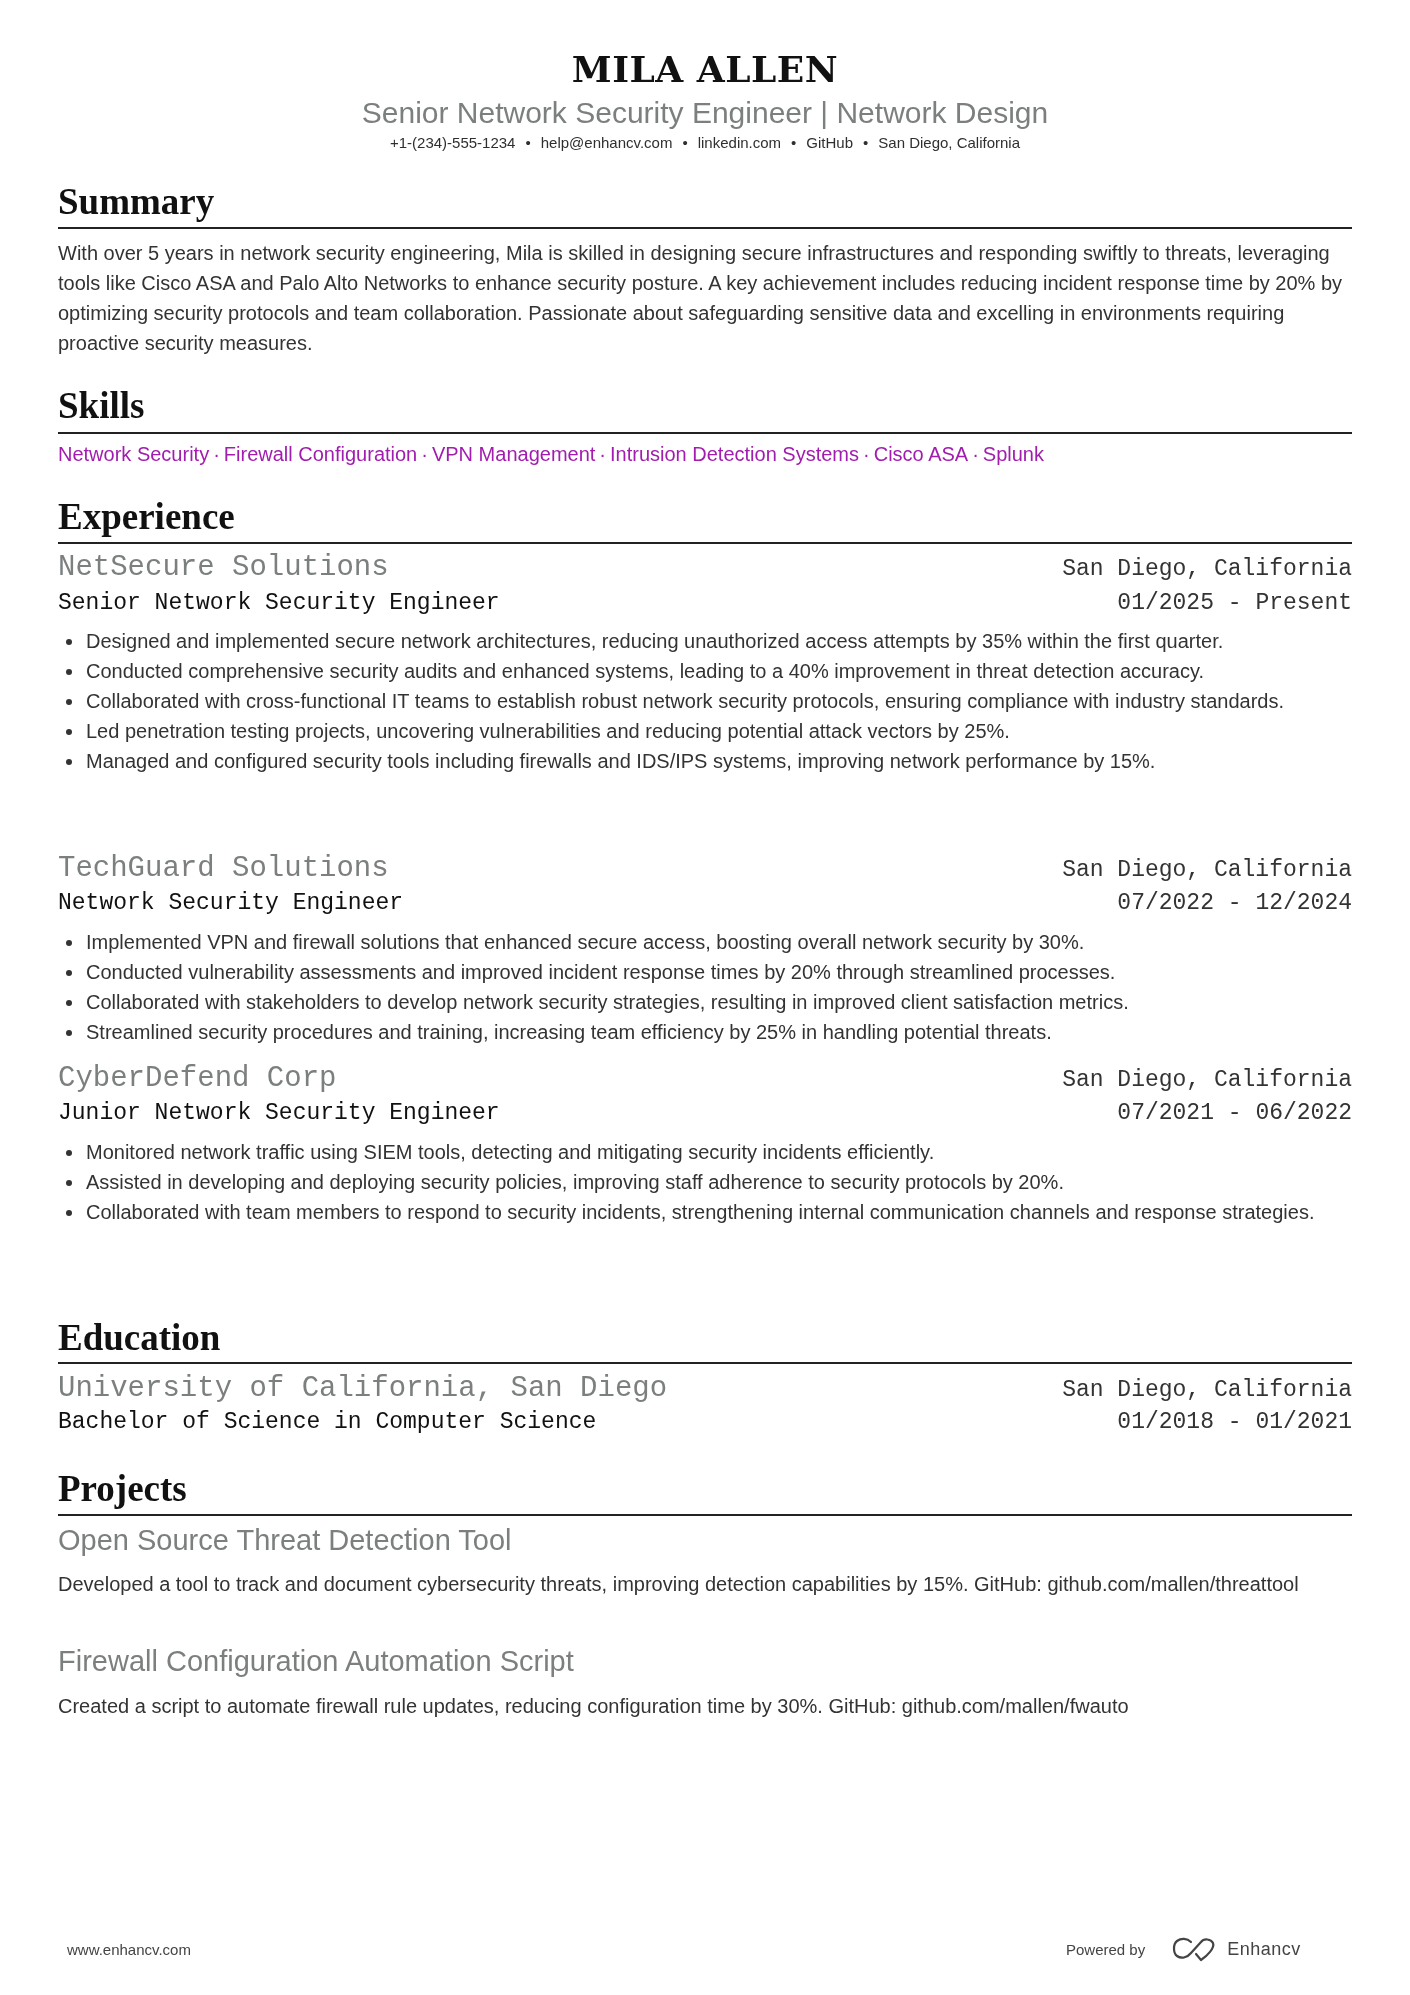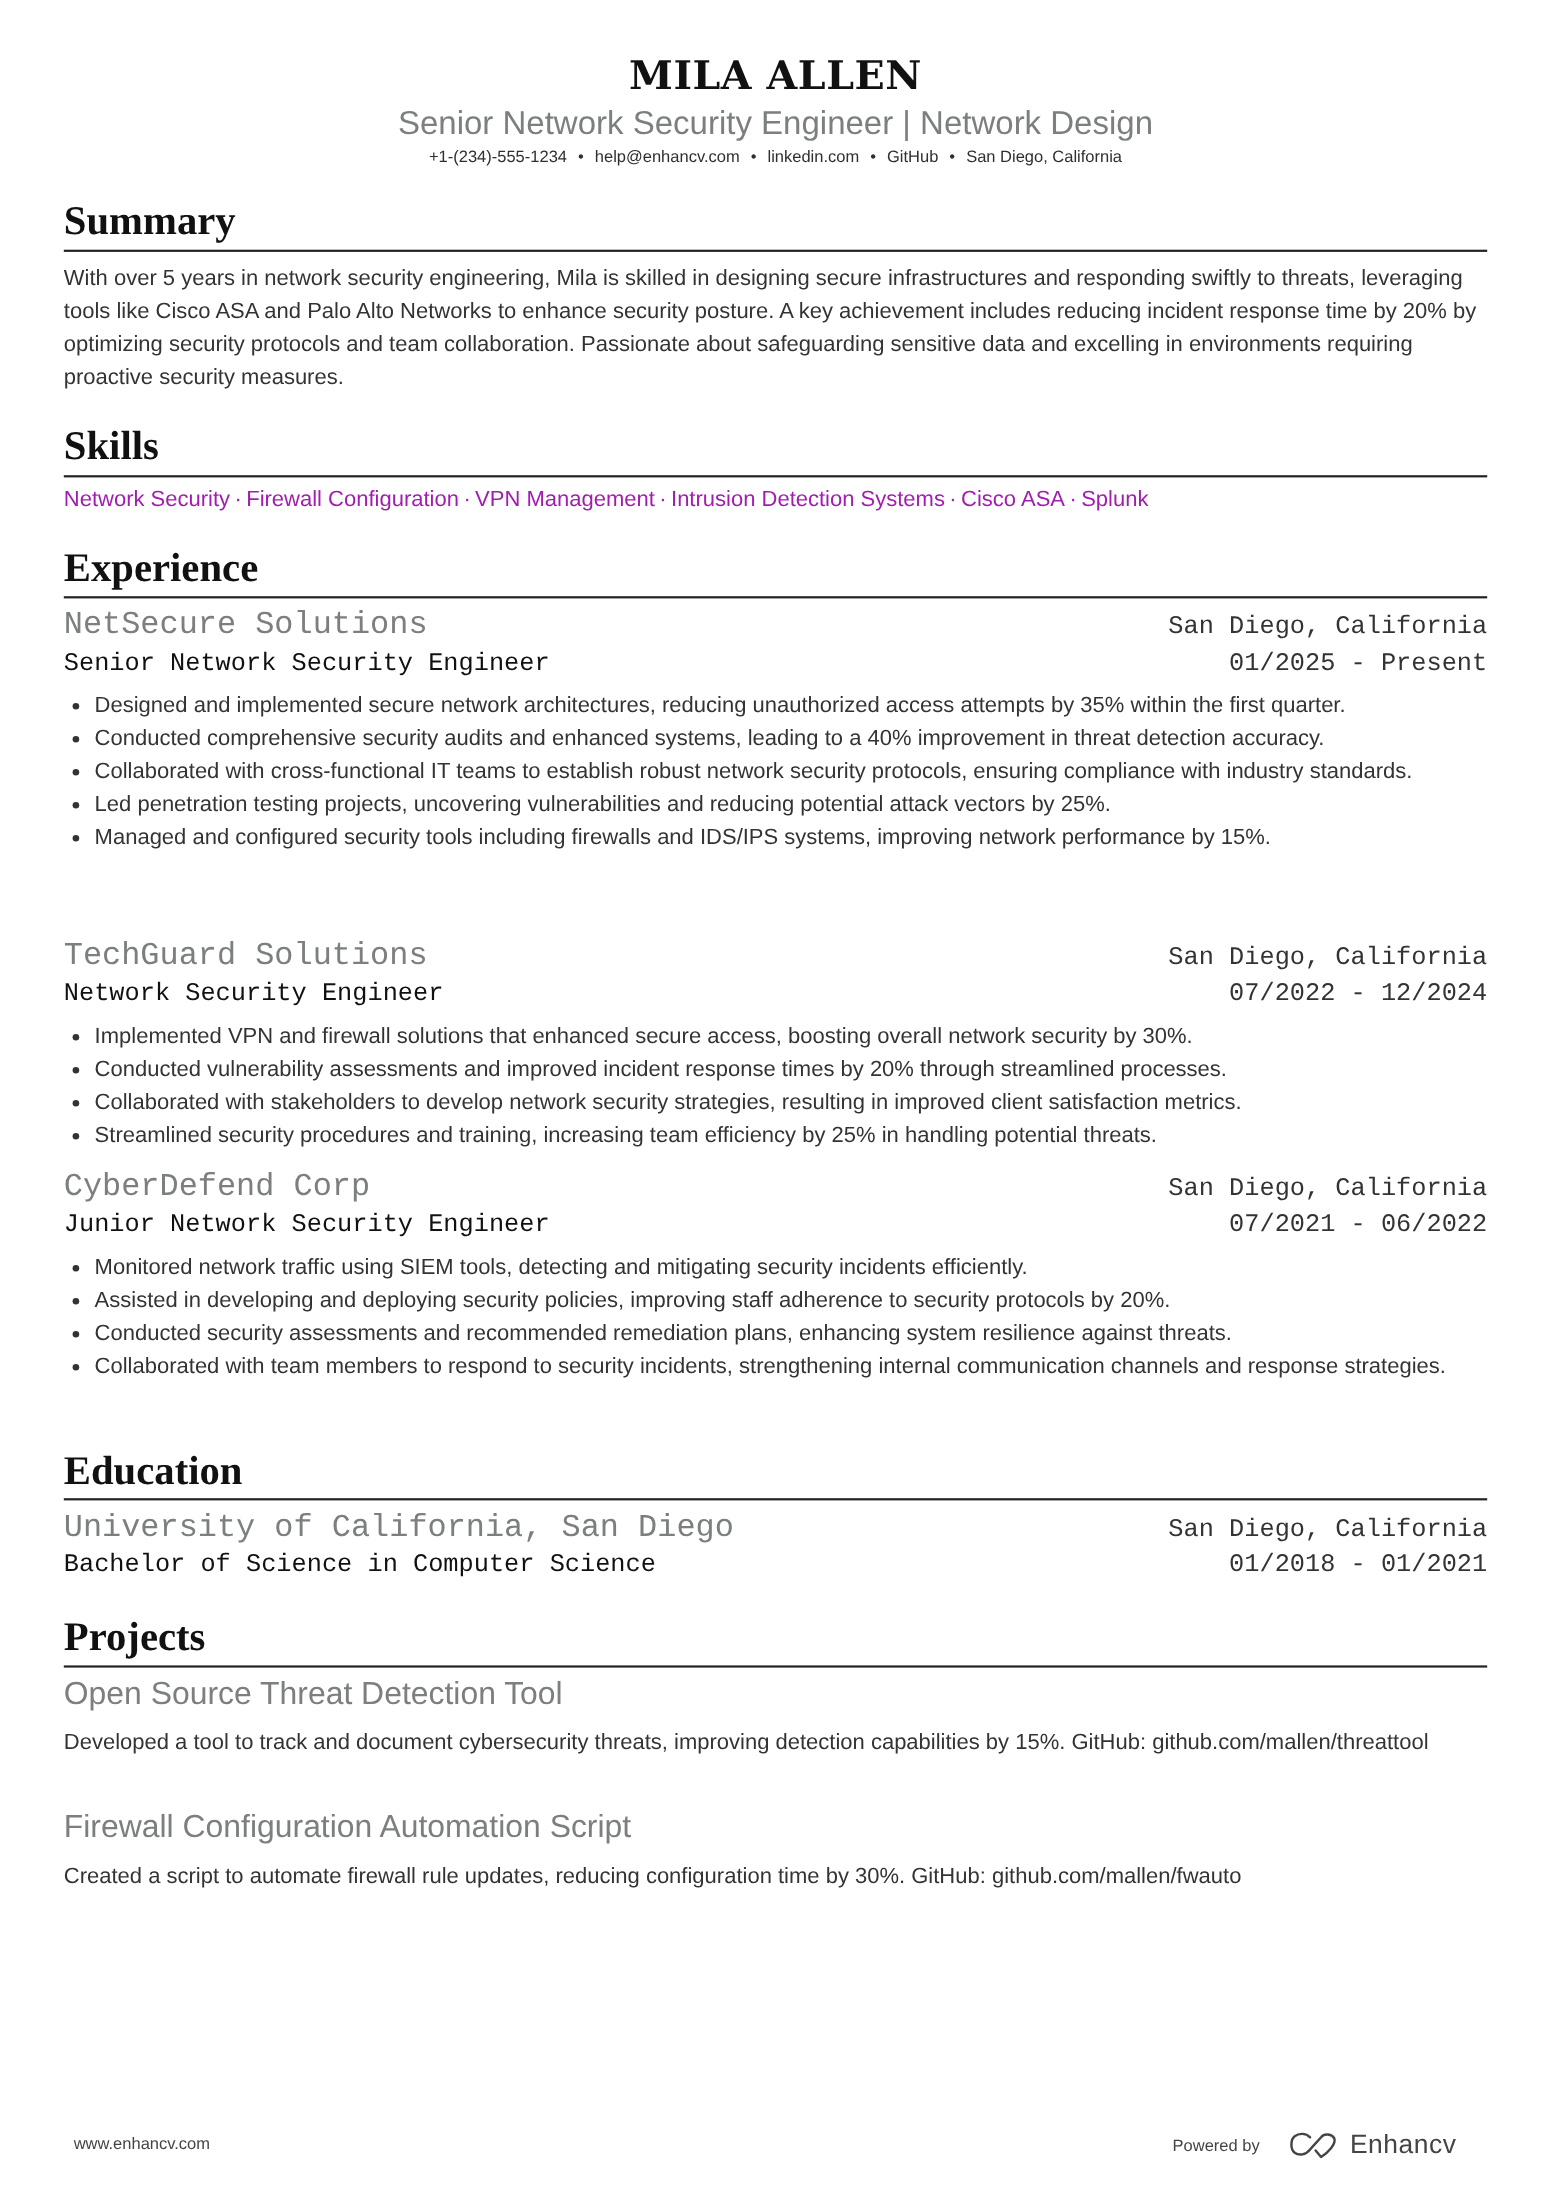--- a/index.html
+++ b/index.html
@@ -28,21 +28,21 @@
   .bullets li { position: relative; padding-left: 28px; font-size: 20px; line-height: 30px; color: #333; }
   .bullets li::before { content: ""; position: absolute; left: 8px; top: 13px; width: 6px; height: 6px; border-radius: 50%; background: #333; }
 
   .proj-title { position: absolute; left: 0; font-size: 29px; color: #7b7f7e; }
   .proj-desc { position: absolute; left: 0; width: 100%; font-size: 20px; line-height: 30px; color: #333; }
 
   .footer-left { position: absolute; left: 67px; top: 1941px; font-size: 15px; color: #444; }
   .footer-right { position: absolute; left: 1066px; top: 1936px; display: flex; align-items: center; gap: 26px; }
   .footer-right .powered { font-size: 15px; color: #444; }
   .brand { display: flex; align-items: center; gap: 10px; }
-  .brand .word { font-size: 24px; color: #444; letter-spacing: 0.5px; }
+  .brand .word { font-size: 18px; color: #444; letter-spacing: 0.5px; }
 </style>
 </head>
 <body>
 
 <div class="page">
 
   <div class="name">MILA ALLEN</div>
   <div class="headline">Senior Network Security Engineer | Network Design</div>
   <div class="contact">
     <span>+1-(234)-555-1234</span><span class="dot">•</span><span>help@enhancv.com</span><span class="dot">•</span><span>linkedin.com</span><span class="dot">•</span><span>GitHub</span><span class="dot">•</span><span>San Diego, California</span>
@@ -96,21 +96,20 @@
     <span class="company">CyberDefend Corp</span>
     <span class="loc">San Diego, California</span>
   </div>
   <div class="row" style="top:1100px;">
     <span class="role">Junior Network Security Engineer</span>
     <span class="dates">07/2021 - 06/2022</span>
   </div>
   <ul class="bullets" style="top:1137px;">
     <li>Monitored network traffic using SIEM tools, detecting and mitigating security incidents efficiently.</li>
     <li>Assisted in developing and deploying security policies, improving staff adherence to security protocols by 20%.</li>
-    <li>Conducted security assessments and recommended remediation plans, enhancing system resilience against threats.</li>
     <li>Collaborated with team members to respond to security incidents, strengthening internal communication channels and response strategies.</li>
   </ul>
 
   <div class="section-title" style="top:1316px;">Education</div>
   <div class="rule" style="top:1362px;"></div>
   <div class="row" style="top:1372px;">
     <span class="company">University of California, San Diego</span>
     <span class="loc">San Diego, California</span>
   </div>
   <div class="row" style="top:1409px;">

